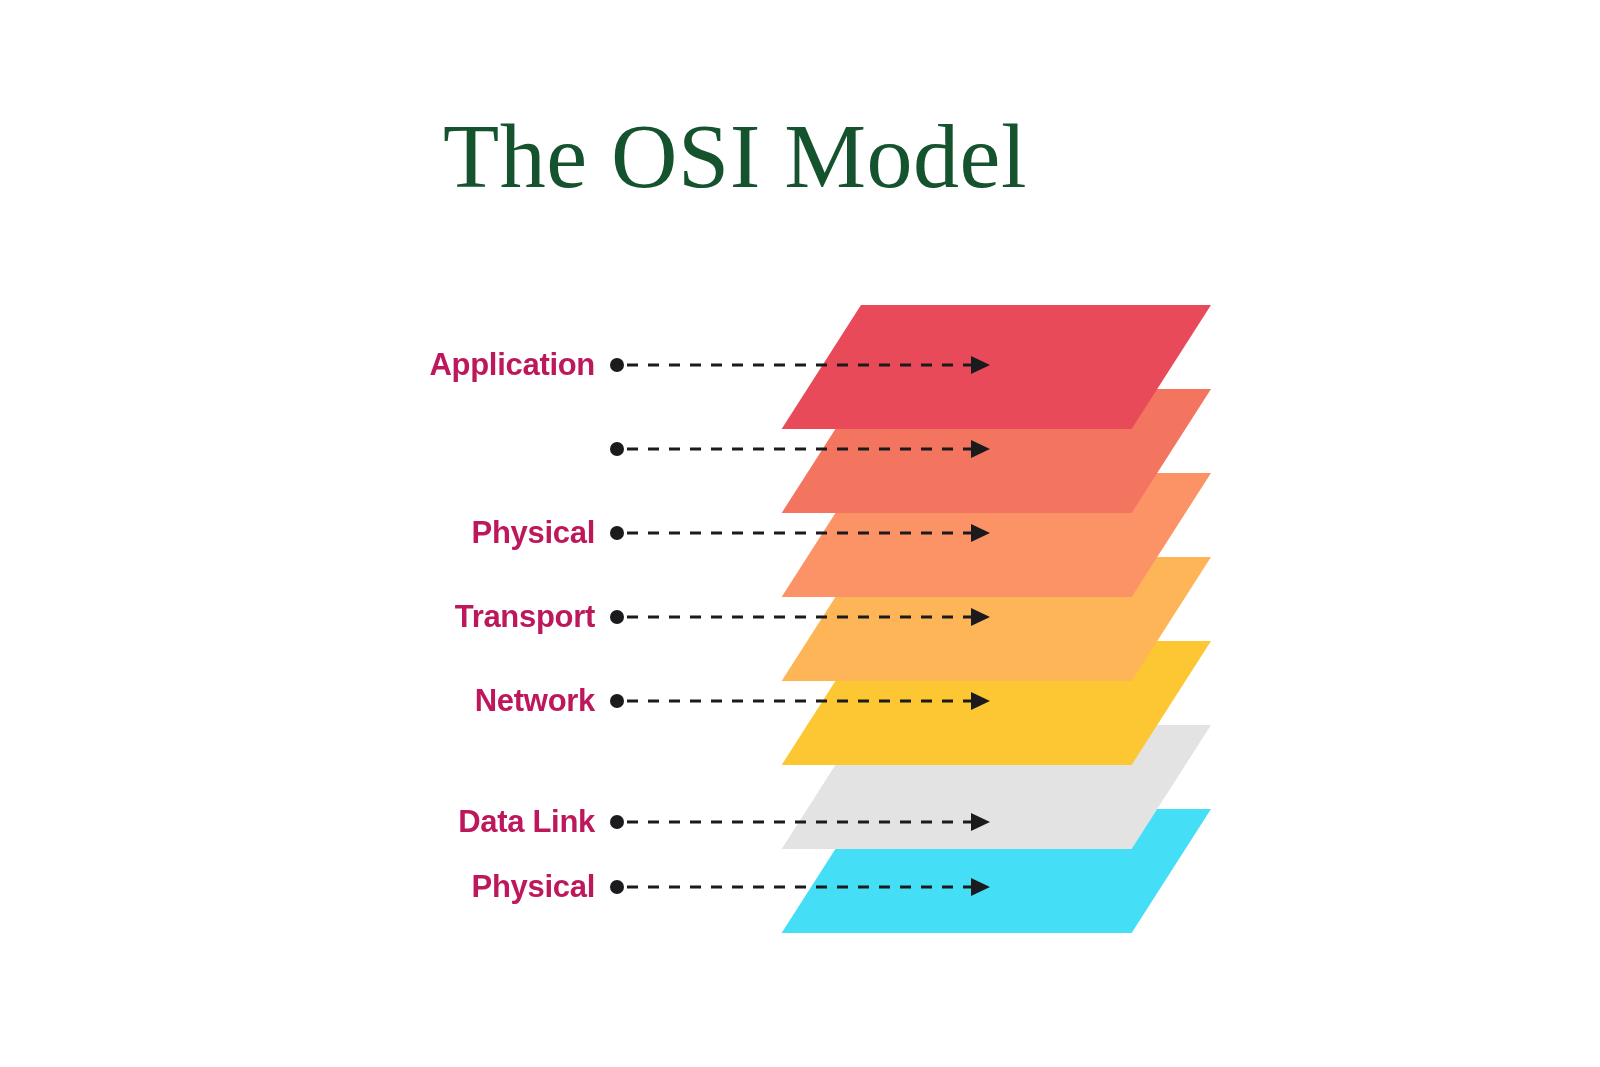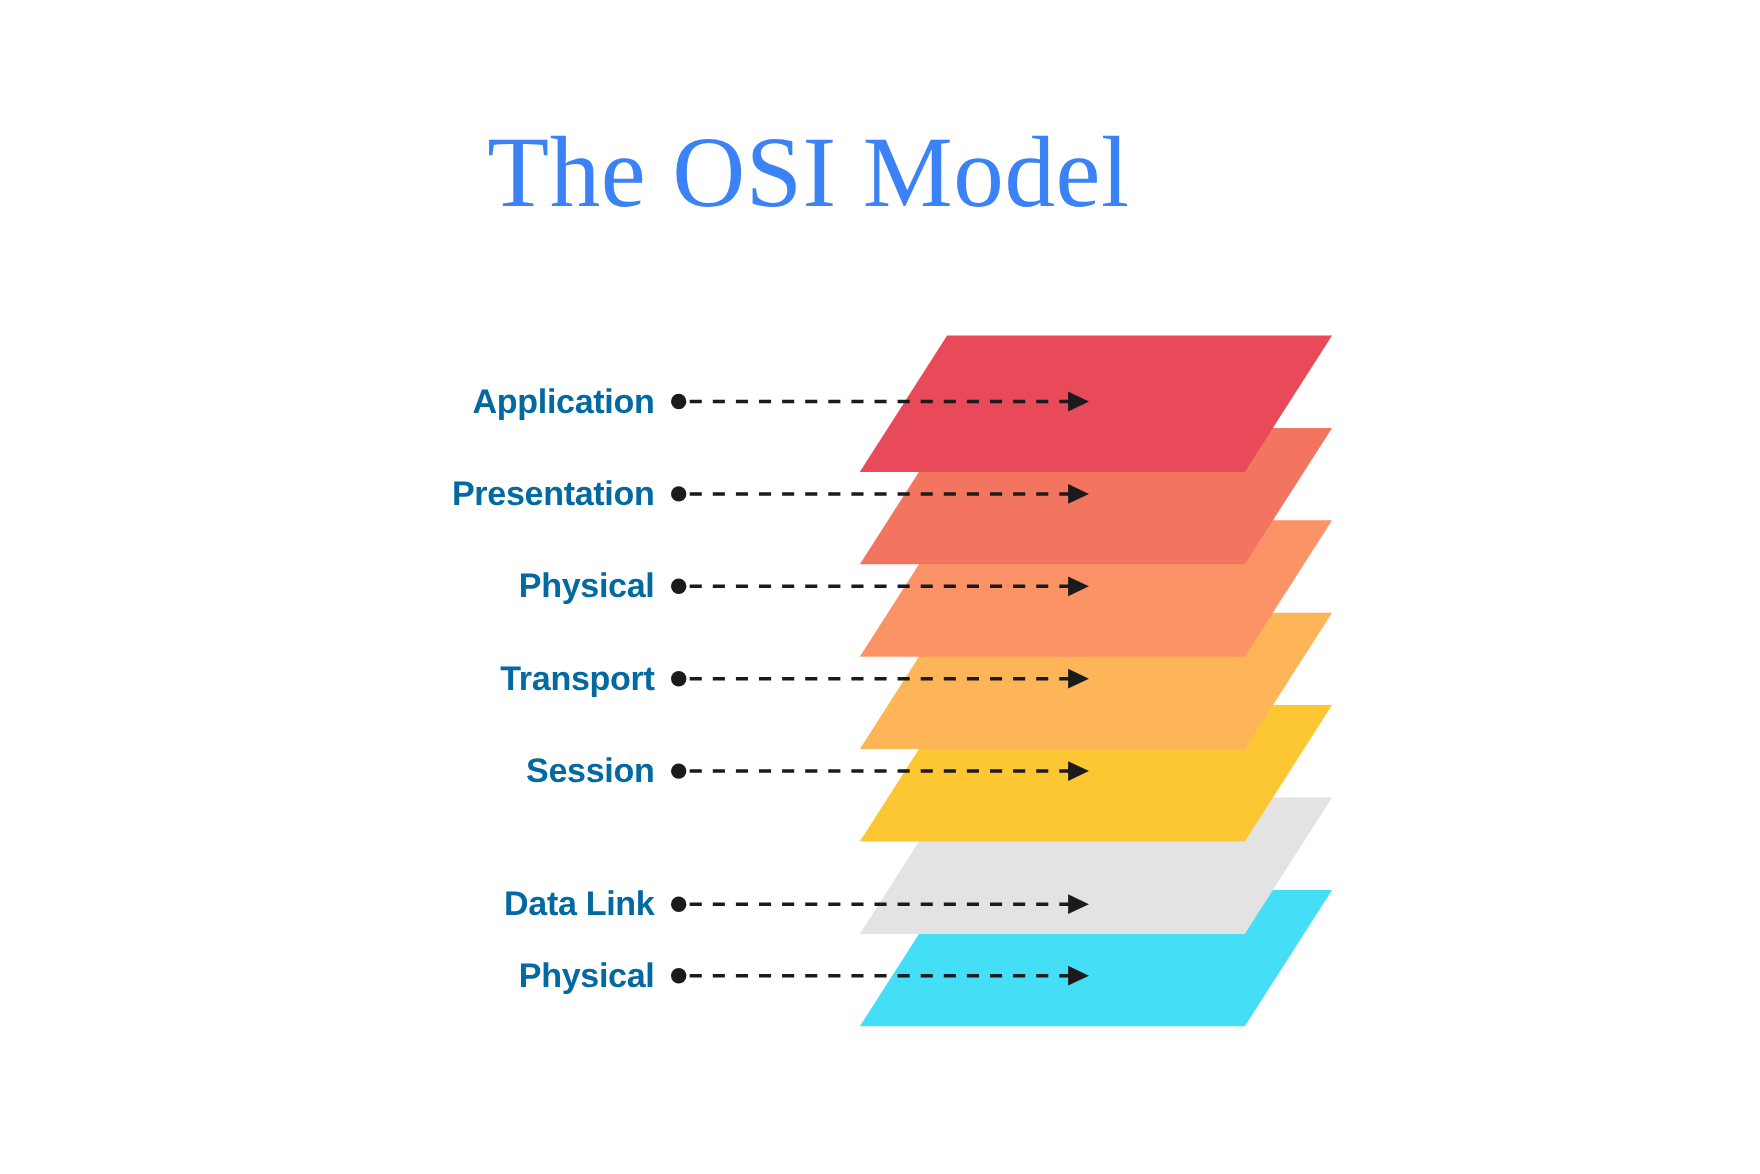--- a/index.html
+++ b/index.html
@@ -78,38 +78,38 @@
     left: 160px;
     top: 0;
     width: 435px;
     height: 40px;
     line-height: 40px;
     text-align: right;
     font-family: "Liberation Sans", sans-serif;
     font-weight: bold;
     font-size: 31px;
     letter-spacing: -0.3px;
-    color: #0369a1;
+    color: #be185d;
     white-space: nowrap;
   }
 
   .connector {
     position: absolute;
     left: 605px;
     top: 0;
     width: 395px;
     height: 40px;
   }
 </style>
 </head>
 <body style="background: rgb(255, 255, 255);">
 
 <div id="canvas">
 
-  <div id="page-title" style="color: #3b82f6;">The OSI Model</div>
+  <div id="page-title" style="color: #14532d;">The OSI Model</div>
 
   <div id="stack">
 
     <div class="layer-group" id="grp-1" style="top:299px; z-index:7;">
       <svg class="layer-shape" viewBox="0 0 1600 130">
         <polygon id="poly-1" points="861,6 1211,6 1131,131 781,131" fill="#e84a59"></polygon>
       </svg>
     </div>
     <div class="layer-group" id="grp-2" style="top:383px; z-index:6;">
       <svg class="layer-shape" viewBox="0 0 1600 130">
@@ -145,21 +145,20 @@
     <div class="row" style="top:345px; z-index:20;">
       <div class="row-label">Application</div>
       <svg class="connector" viewBox="0 0 395 40">
         <circle cx="12" cy="20" r="7" fill="#1b1b1d"></circle>
         <line x1="22" y1="20" x2="368" y2="20" stroke="#1b1b1d" stroke-width="3.2" stroke-dasharray="11 10"></line>
         <polygon points="366,11 385,20 366,29" fill="#1b1b1d"></polygon>
       </svg>
     </div>
 
     <div class="row" style="top:429px; z-index:20;">
-      <div class="row-label">Presentation</div>
       <svg class="connector" viewBox="0 0 395 40">
         <circle cx="12" cy="20" r="7" fill="#1b1b1d"></circle>
         <line x1="22" y1="20" x2="368" y2="20" stroke="#1b1b1d" stroke-width="3.2" stroke-dasharray="11 10"></line>
         <polygon points="366,11 385,20 366,29" fill="#1b1b1d"></polygon>
       </svg>
     </div>
 
     <div class="row" style="top:513px; z-index:20;">
       <div class="row-label">Physical</div>
       <svg class="connector" viewBox="0 0 395 40">
@@ -172,21 +171,21 @@
     <div class="row" style="top:597px; z-index:20;">
       <div class="row-label">Transport</div>
       <svg class="connector" viewBox="0 0 395 40">
         <circle cx="12" cy="20" r="7" fill="#1b1b1d"></circle>
         <line x1="22" y1="20" x2="368" y2="20" stroke="#1b1b1d" stroke-width="3.2" stroke-dasharray="11 10"></line>
         <polygon points="366,11 385,20 366,29" fill="#1b1b1d"></polygon>
       </svg>
     </div>
 
     <div class="row" style="top:681px; z-index:20;">
-      <div class="row-label">Session</div>
+      <div class="row-label">Network</div>
       <svg class="connector" viewBox="0 0 395 40">
         <circle cx="12" cy="20" r="7" fill="#1b1b1d"></circle>
         <line x1="22" y1="20" x2="368" y2="20" stroke="#1b1b1d" stroke-width="3.2" stroke-dasharray="11 10"></line>
         <polygon points="366,11 385,20 366,29" fill="#1b1b1d"></polygon>
       </svg>
     </div>
 
     <div class="row" style="top:765px; z-index:20;margin-top:37px;">
       <div class="row-label">Data Link</div>
       <svg class="connector" viewBox="0 0 395 40">

